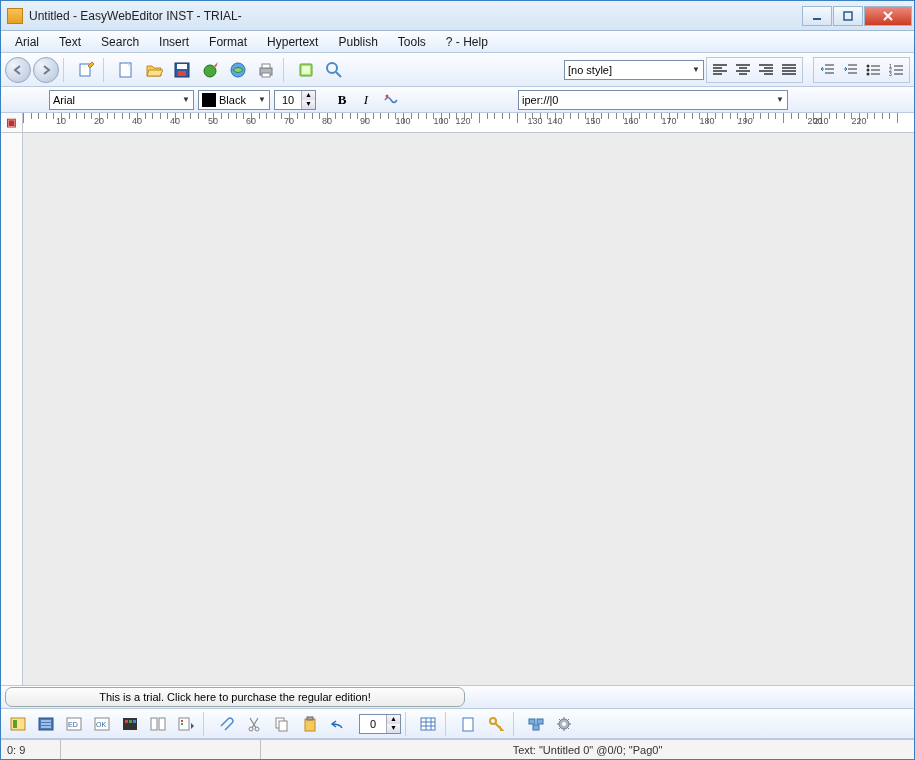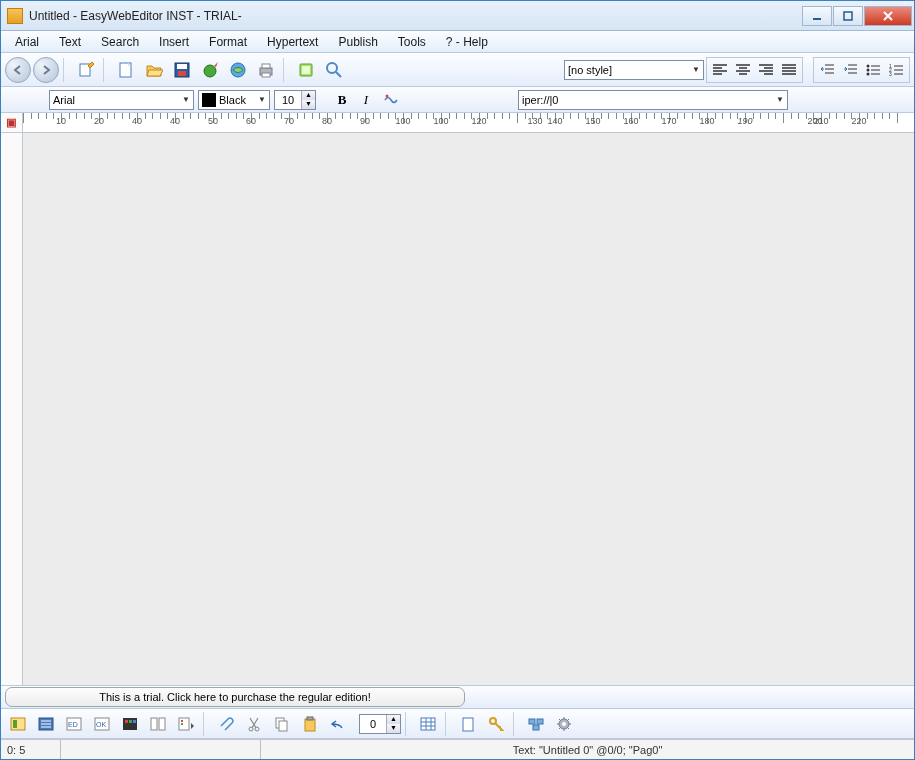--- a/index.html
+++ b/index.html
@@ -385,21 +385,21 @@
           <div class="lbl" style="left: 76px;">20</div>
           <div class="lbl" style="left: 114px;">40</div>
           <div class="lbl" style="left: 152px;">40</div>
           <div class="lbl" style="left: 190px;">50</div>
           <div class="lbl" style="left: 228px;">60</div>
           <div class="lbl" style="left: 266px;">70</div>
           <div class="lbl" style="left: 304px;">80</div>
           <div class="lbl" style="left: 342px;">90</div>
           <div class="lbl" style="left: 380px;">100</div>
           <div class="lbl" style="left: 418px;">100</div>
-          <div class="lbl" style="left: 456px;">120</div>
+          <div class="lbl" style="left: 440px;">120</div>
           <div class="lbl" style="left: 512px; text-align: center;">130</div>
           <div class="lbl" style="left: 532px;">140</div>
           <div class="lbl" style="left: 570px;">150</div>
           <div class="lbl" style="left: 608px;">160</div>
           <div class="lbl" style="left: 646px;">170</div>
           <div class="lbl" style="left: 684px;">180</div>
           <div class="lbl" style="left: 722px; font-style: italic;">190</div>
           <div class="lbl" style="left: 792px;">200</div>
           <div class="lbl" style="left: 798px;">210</div>
           <div class="lbl" style="left: 836px;">220</div>
@@ -531,18 +531,18 @@
     <div class="tbtn">
         <svg width="16" height="16">
           <circle cx="8" cy="8" r="5" fill="#b0b8c4" stroke="#707a88"></circle>
           <circle cx="8" cy="8" r="2" fill="#fff"></circle>
           <path d="M8 1 V3 M8 13 V15 M1 8 H3 M13 8 H15 M3 3 L4.5 4.5 M11.5 11.5 L13 13 M3 13 L4.5 11.5 M11.5 4.5 L13 3" stroke="#707a88"></path>
         </svg>
       </div>
   </div>
 
   <div class="statusbar">
-    <div class="statuscell pos">0: 5</div>
+    <div class="statuscell pos">0: 9</div>
     <div class="statuscell" style="width:200px"></div>
     <div class="statuscell mid" style="border-right:none">Text: "Untitled 0" @0/0; "Pag0"</div>
   </div>
 
 </div>
 
 </body></html>

